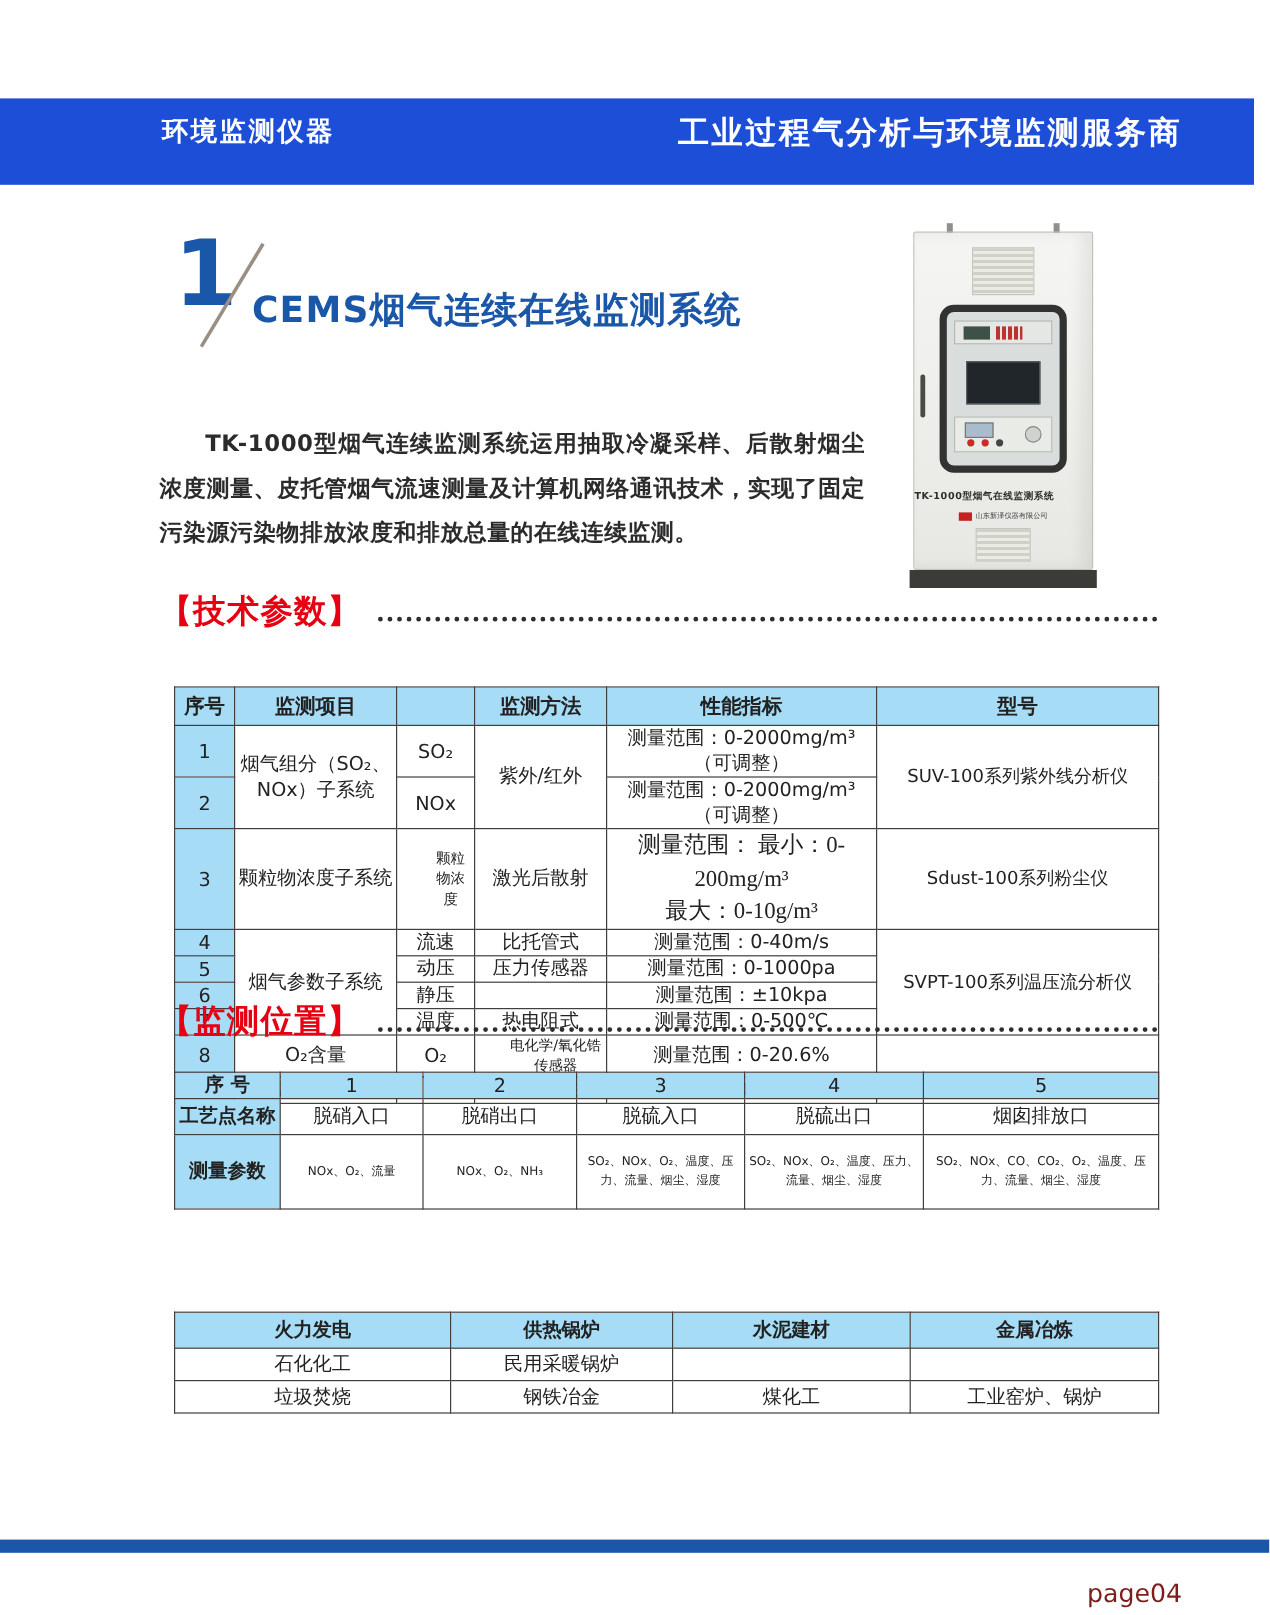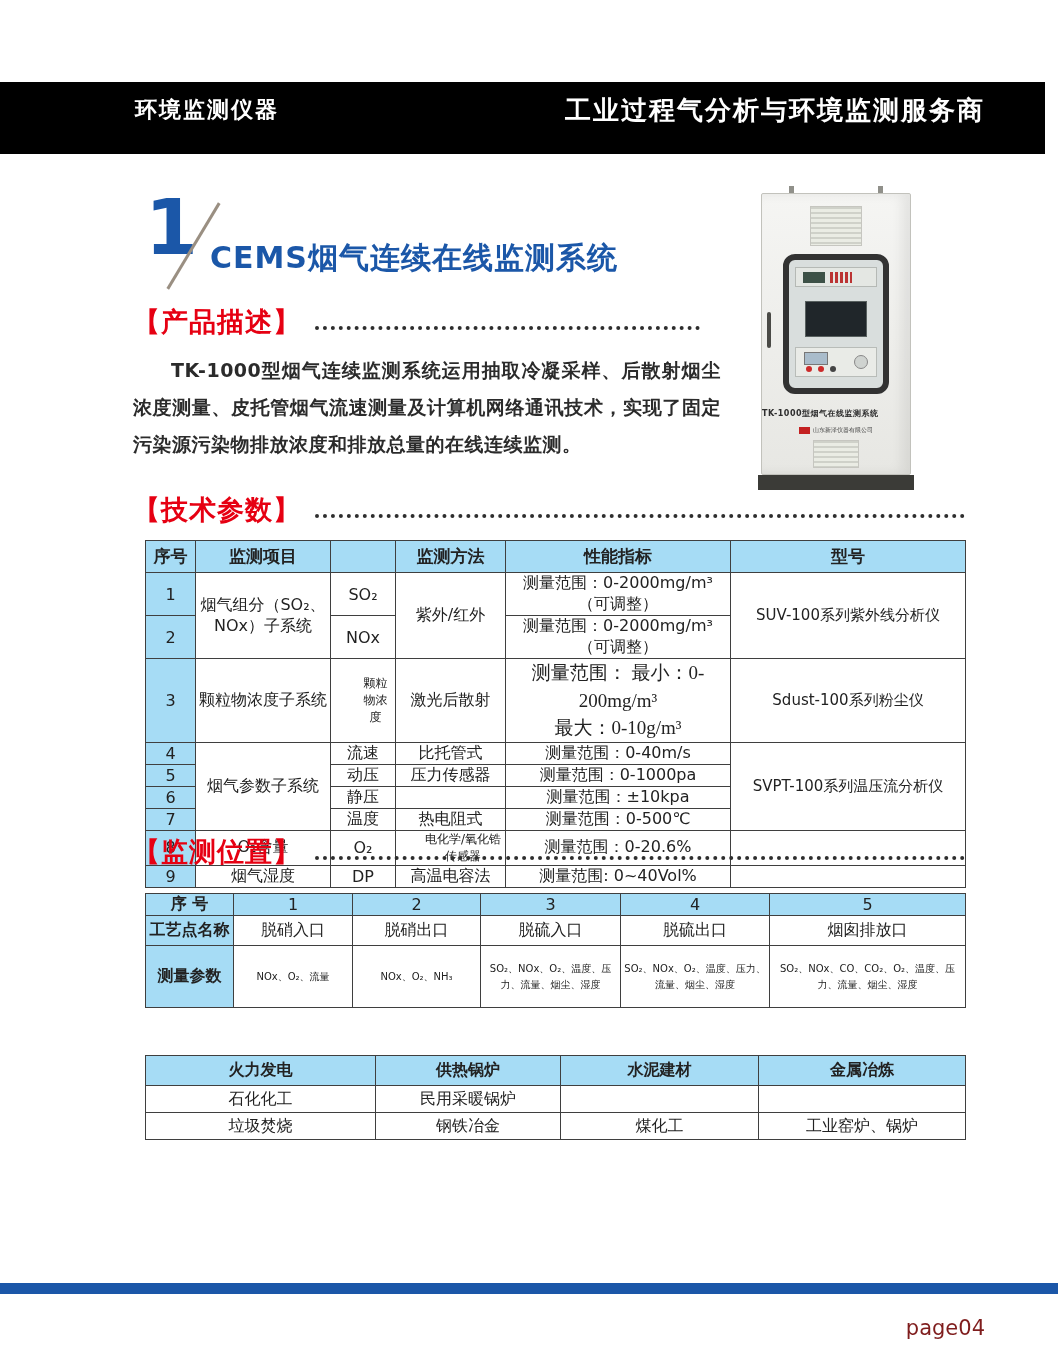--- a/index.html
+++ b/index.html
@@ -1,21 +1,21 @@
 <!DOCTYPE html>
 <html><head>
 <meta charset="utf-8">
 <style>
   * { margin:0; padding:0; box-sizing:border-box; }
   body { background:#fff; font-family:"DejaVu Sans","Liberation Sans",sans-serif; }
   .page { position:relative; width:1058px; height:1346px; background:#ffffff; overflow:hidden; }
 
   
   .header-bar { position:absolute; left:0; top:82px; width:1045px; height:72px;
-    background:#000000; display:flex; align-items:center; justify-content:space-between;
+    background:#1d4ed8; display:flex; align-items:center; justify-content:space-between;
     padding:0 60px 16px 135px; }
   .header-left { color:#ffffff; font-size:22px; font-weight:700; letter-spacing:2px; }
   .header-right { color:#ffffff; font-size:26px; font-weight:700; letter-spacing:2px; }
 
   
   .sec-number { position:absolute; left:145px; top:190px; font-size:76px; font-weight:700;
     color:#1b57a8; line-height:1; }
   .sec-slash { position:absolute; left:192px; top:196px; width:3px; height:100px;
     background:#9a8f82; transform:rotate(31deg); }
   .sec-title { position:absolute; left:210px; top:238px; font-size:30px; font-weight:700;
@@ -81,34 +81,34 @@
     background:#3b3b37; }
 
   
   table { border-collapse:collapse; table-layout:fixed; color:#222; }
   th, td { border:1px solid #3f3f3f; text-align:center; vertical-align:middle;
     padding:0 3px; overflow:hidden; }
   th { font-weight:600; }
   .blue { background:#a6dcf5; }
 
   
-  .tech-table { position:absolute; left:145px; top:540px; width:820px; font-size:16px; }
+  .tech-table { position:absolute; left:145px; top:572px; width:820px; font-size:16px; }
   .tech-table th { font-size:17px; }
   .h32 { height:32px; } .h27 { height:27px; } .h48 { height:48px; } .h22 { height:22px; }
   .small { font-size:12px;padding-left:28px; }
   .model-cell { font-size:15px; }
   .perf2 { font-size:19px; line-height:1.45;font-family:Liberation Serif, serif; }
 
   
   .pos-table { position:absolute; left:145px; top:893px; width:820px; font-size:16px; }
   .pr1 { height:16px; } .pr2 { height:30px; } .pr3 { height:62px; }
   .pos-table .params { font-size:10px; line-height:1.6; padding:0 2px; }
 
   
-  .ind-table { position:absolute; left:145px; top:1055px; width:820px; font-size:16px; }
+  .ind-table { position:absolute; left:145px; top:1093px; width:820px; font-size:16px; }
   .ir0 { height:30px; } .ir { height:27px; }
 
   
   .footer-bar { position:absolute; left:0; top:1283px; width:1058px; height:11px;
     background:#1b57a8; }
   .page-number { position:absolute; right:73px; top:1316px; font-size:21px; color:#7f1d1d; }
 </style>
 </head>
 <body>
 
@@ -116,24 +116,20 @@
 
   <div class="header-bar">
     <span class="header-left">环境监测仪器</span>
     <span class="header-right">工业过程气分析与环境监测服务商</span>
   </div>
 
   <div class="sec-number">1</div>
   <div class="sec-slash"></div>
   <div class="sec-title">CEMS烟气连续在线监测系统</div>
 
-  <div class="sec-head" id="head-desc">
-    <span class="label">【产品描述】</span>
-    <span class="dots"></span>
-  </div>
   <div class="desc-text">TK-1000型烟气连续监测系统运用抽取冷凝采样、后散射烟尘浓度测量、皮托管烟气流速测量及计算机网络通讯技术，实现了固定污染源污染物排放浓度和排放总量的在线连续监测。</div>
 
   <div class="cabinet">
     <div class="cab-hook l"></div>
     <div class="cab-hook r"></div>
     <div class="cab-body">
       <div class="cab-vent top"></div>
       <div class="cab-handle"></div>
       <div class="cab-window">
         <div class="cab-instr">

